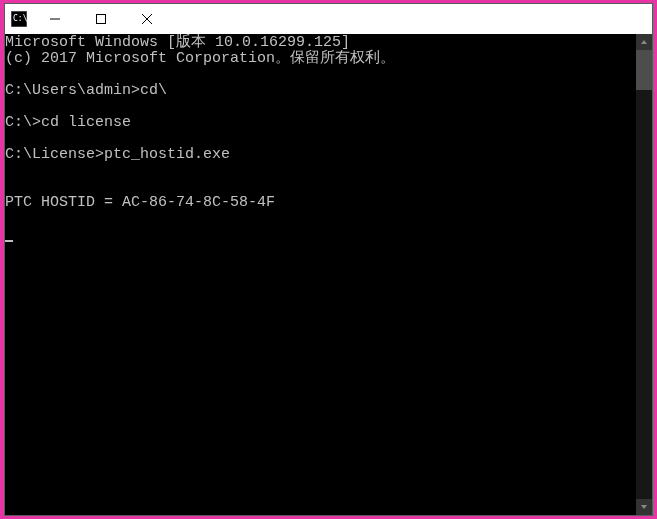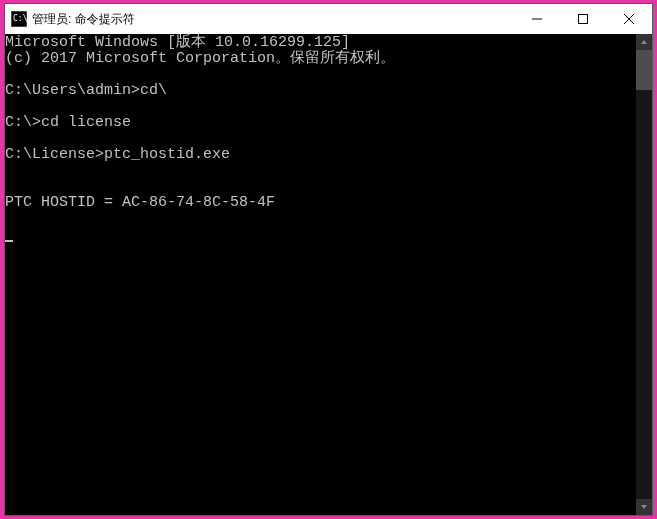--- a/index.html
+++ b/index.html
@@ -126,21 +126,20 @@
 <body>
 
 <div class="window">
   <div class="titlebar">
     <span class="titlebar-icon">
       <svg viewBox="0 0 16 16">
         <rect x="0" y="0" width="16" height="16" fill="#000000" stroke="#888" stroke-width="1"></rect>
         <text x="2" y="10" font-size="8" fill="#ffffff" font-family="monospace">C:\</text>
       </svg>
     </span>
-    <span class="titlebar-title">管理员: 命令提示符</span>
     <div class="titlebar-controls">
       <button class="titlebar-btn">
         <svg viewBox="0 0 10 10">
             <line x1="0" y1="5" x2="10" y2="5" stroke="#000" stroke-width="1"></line>
           </svg>
       </button>
       <button class="titlebar-btn">
         <svg viewBox="0 0 10 10">
             <rect x="0.5" y="0.5" width="9" height="9" fill="none" stroke="#000" stroke-width="1"></rect>
           </svg>

